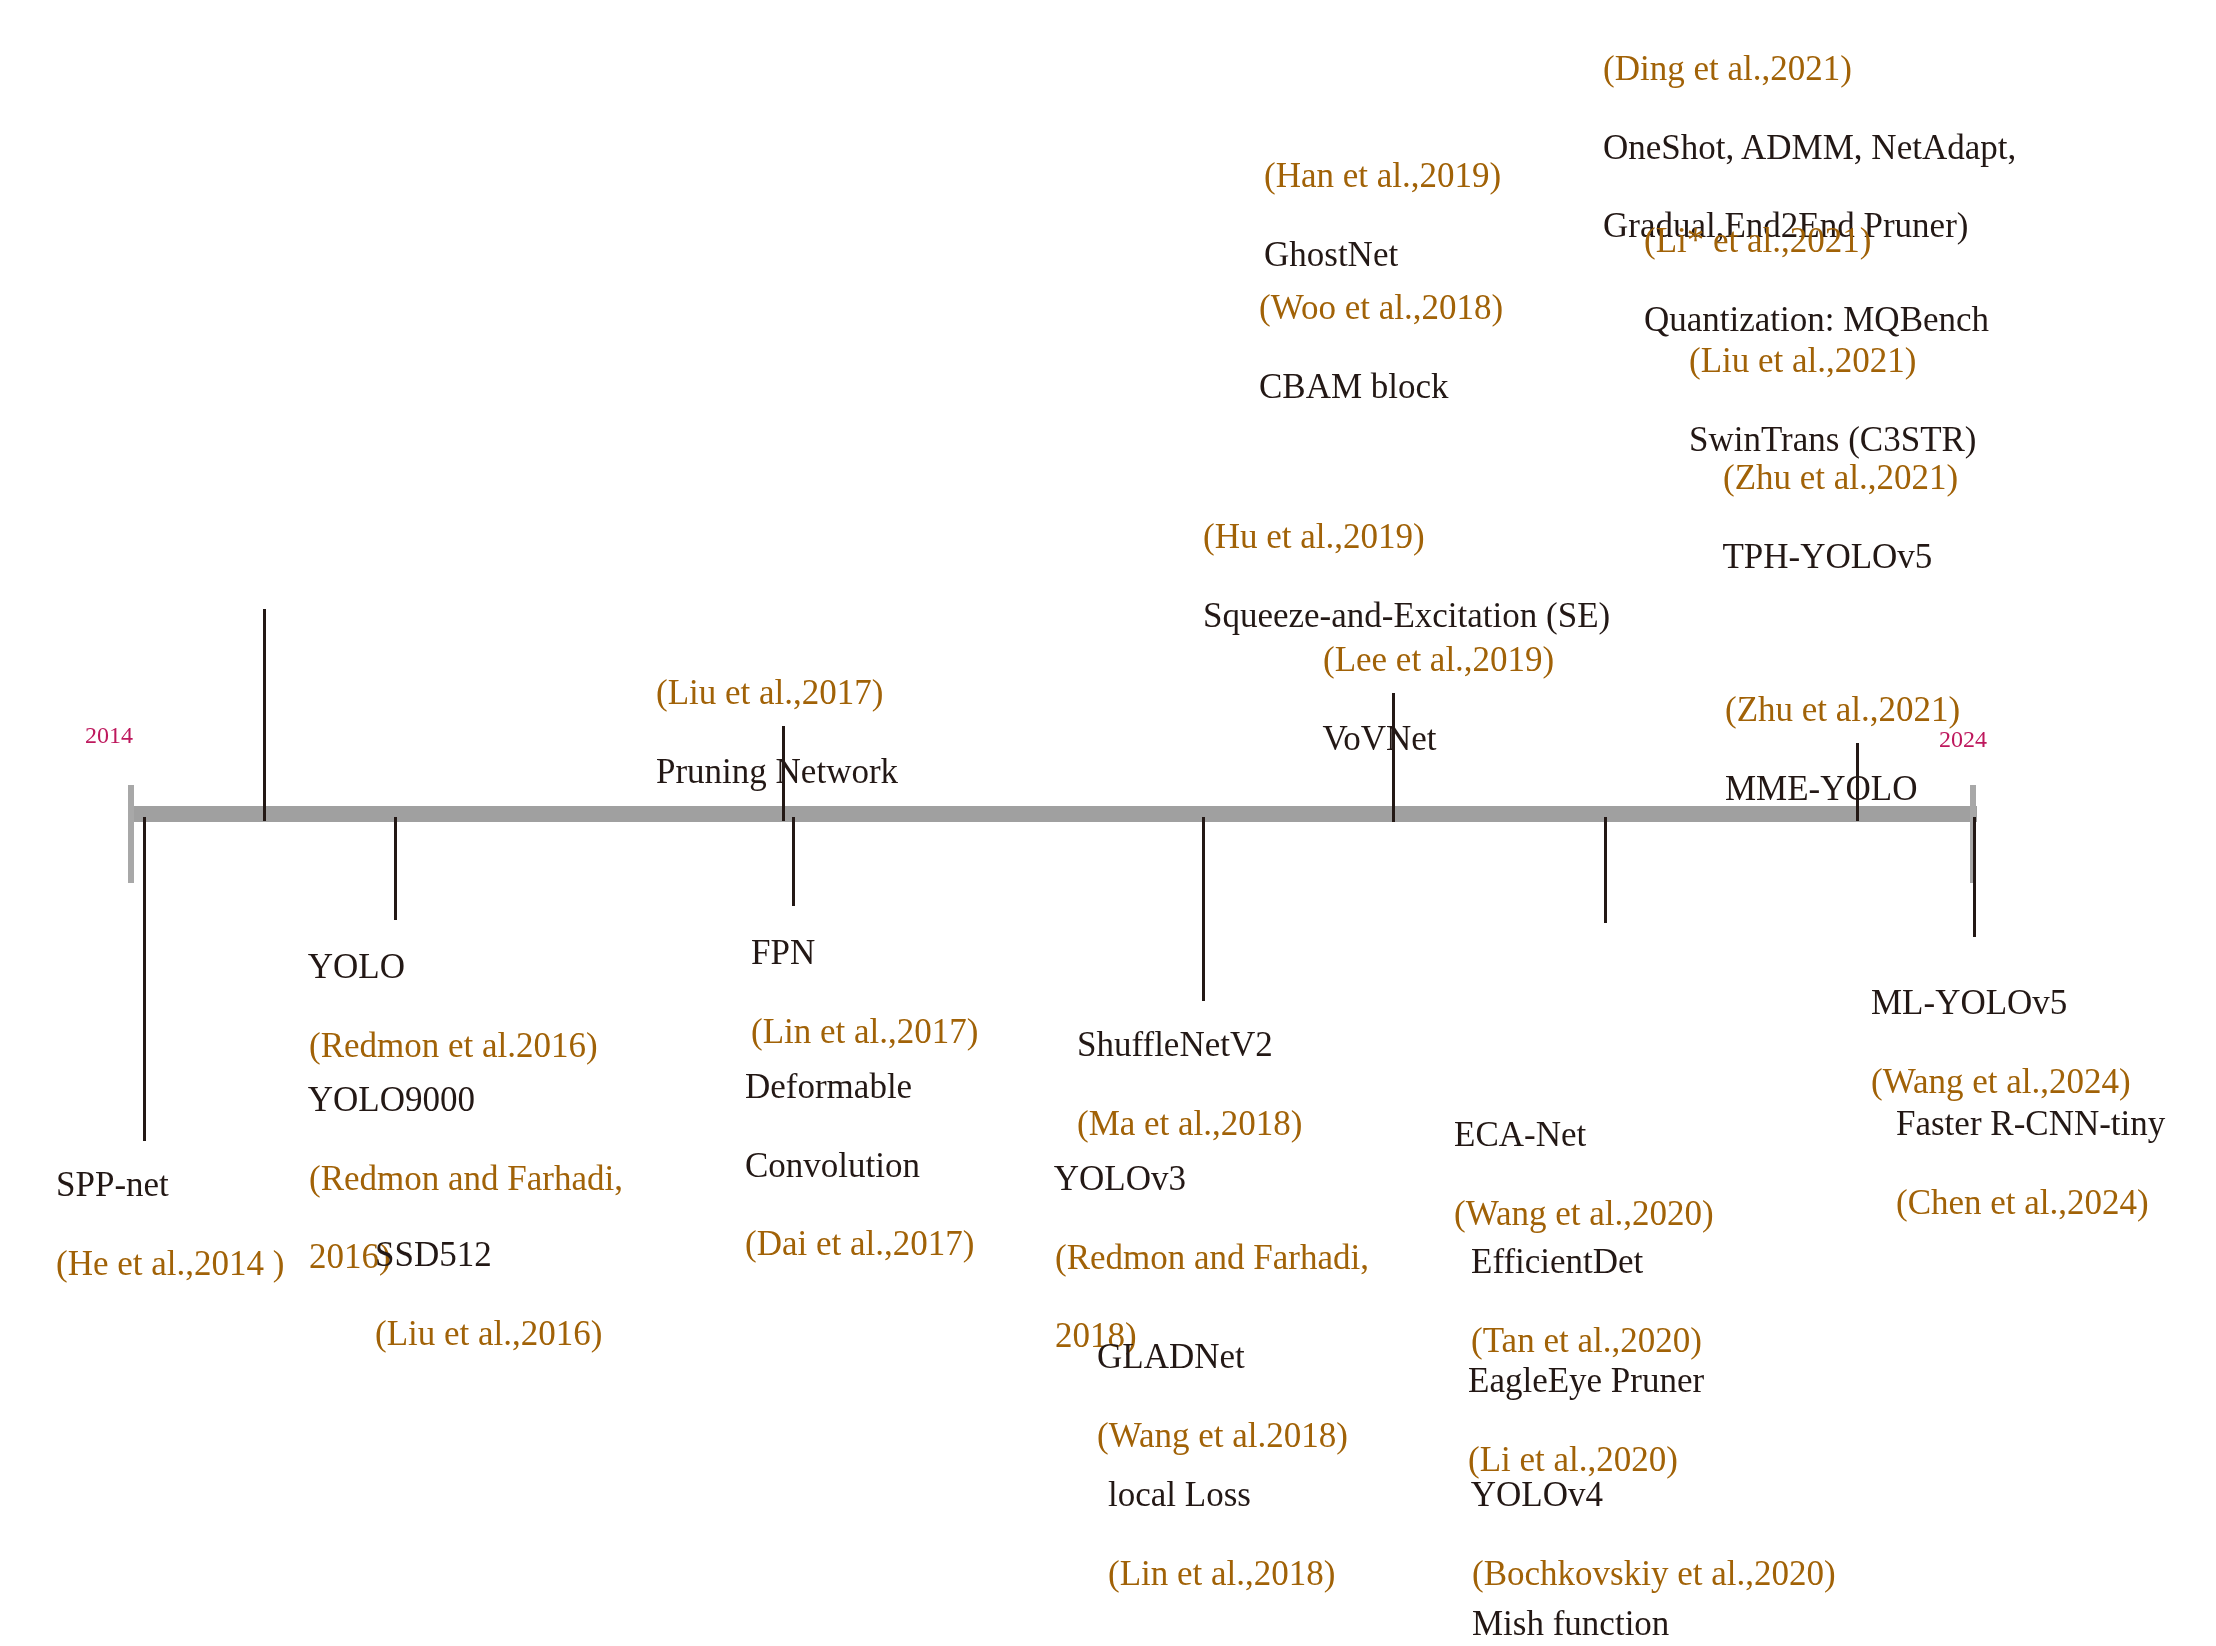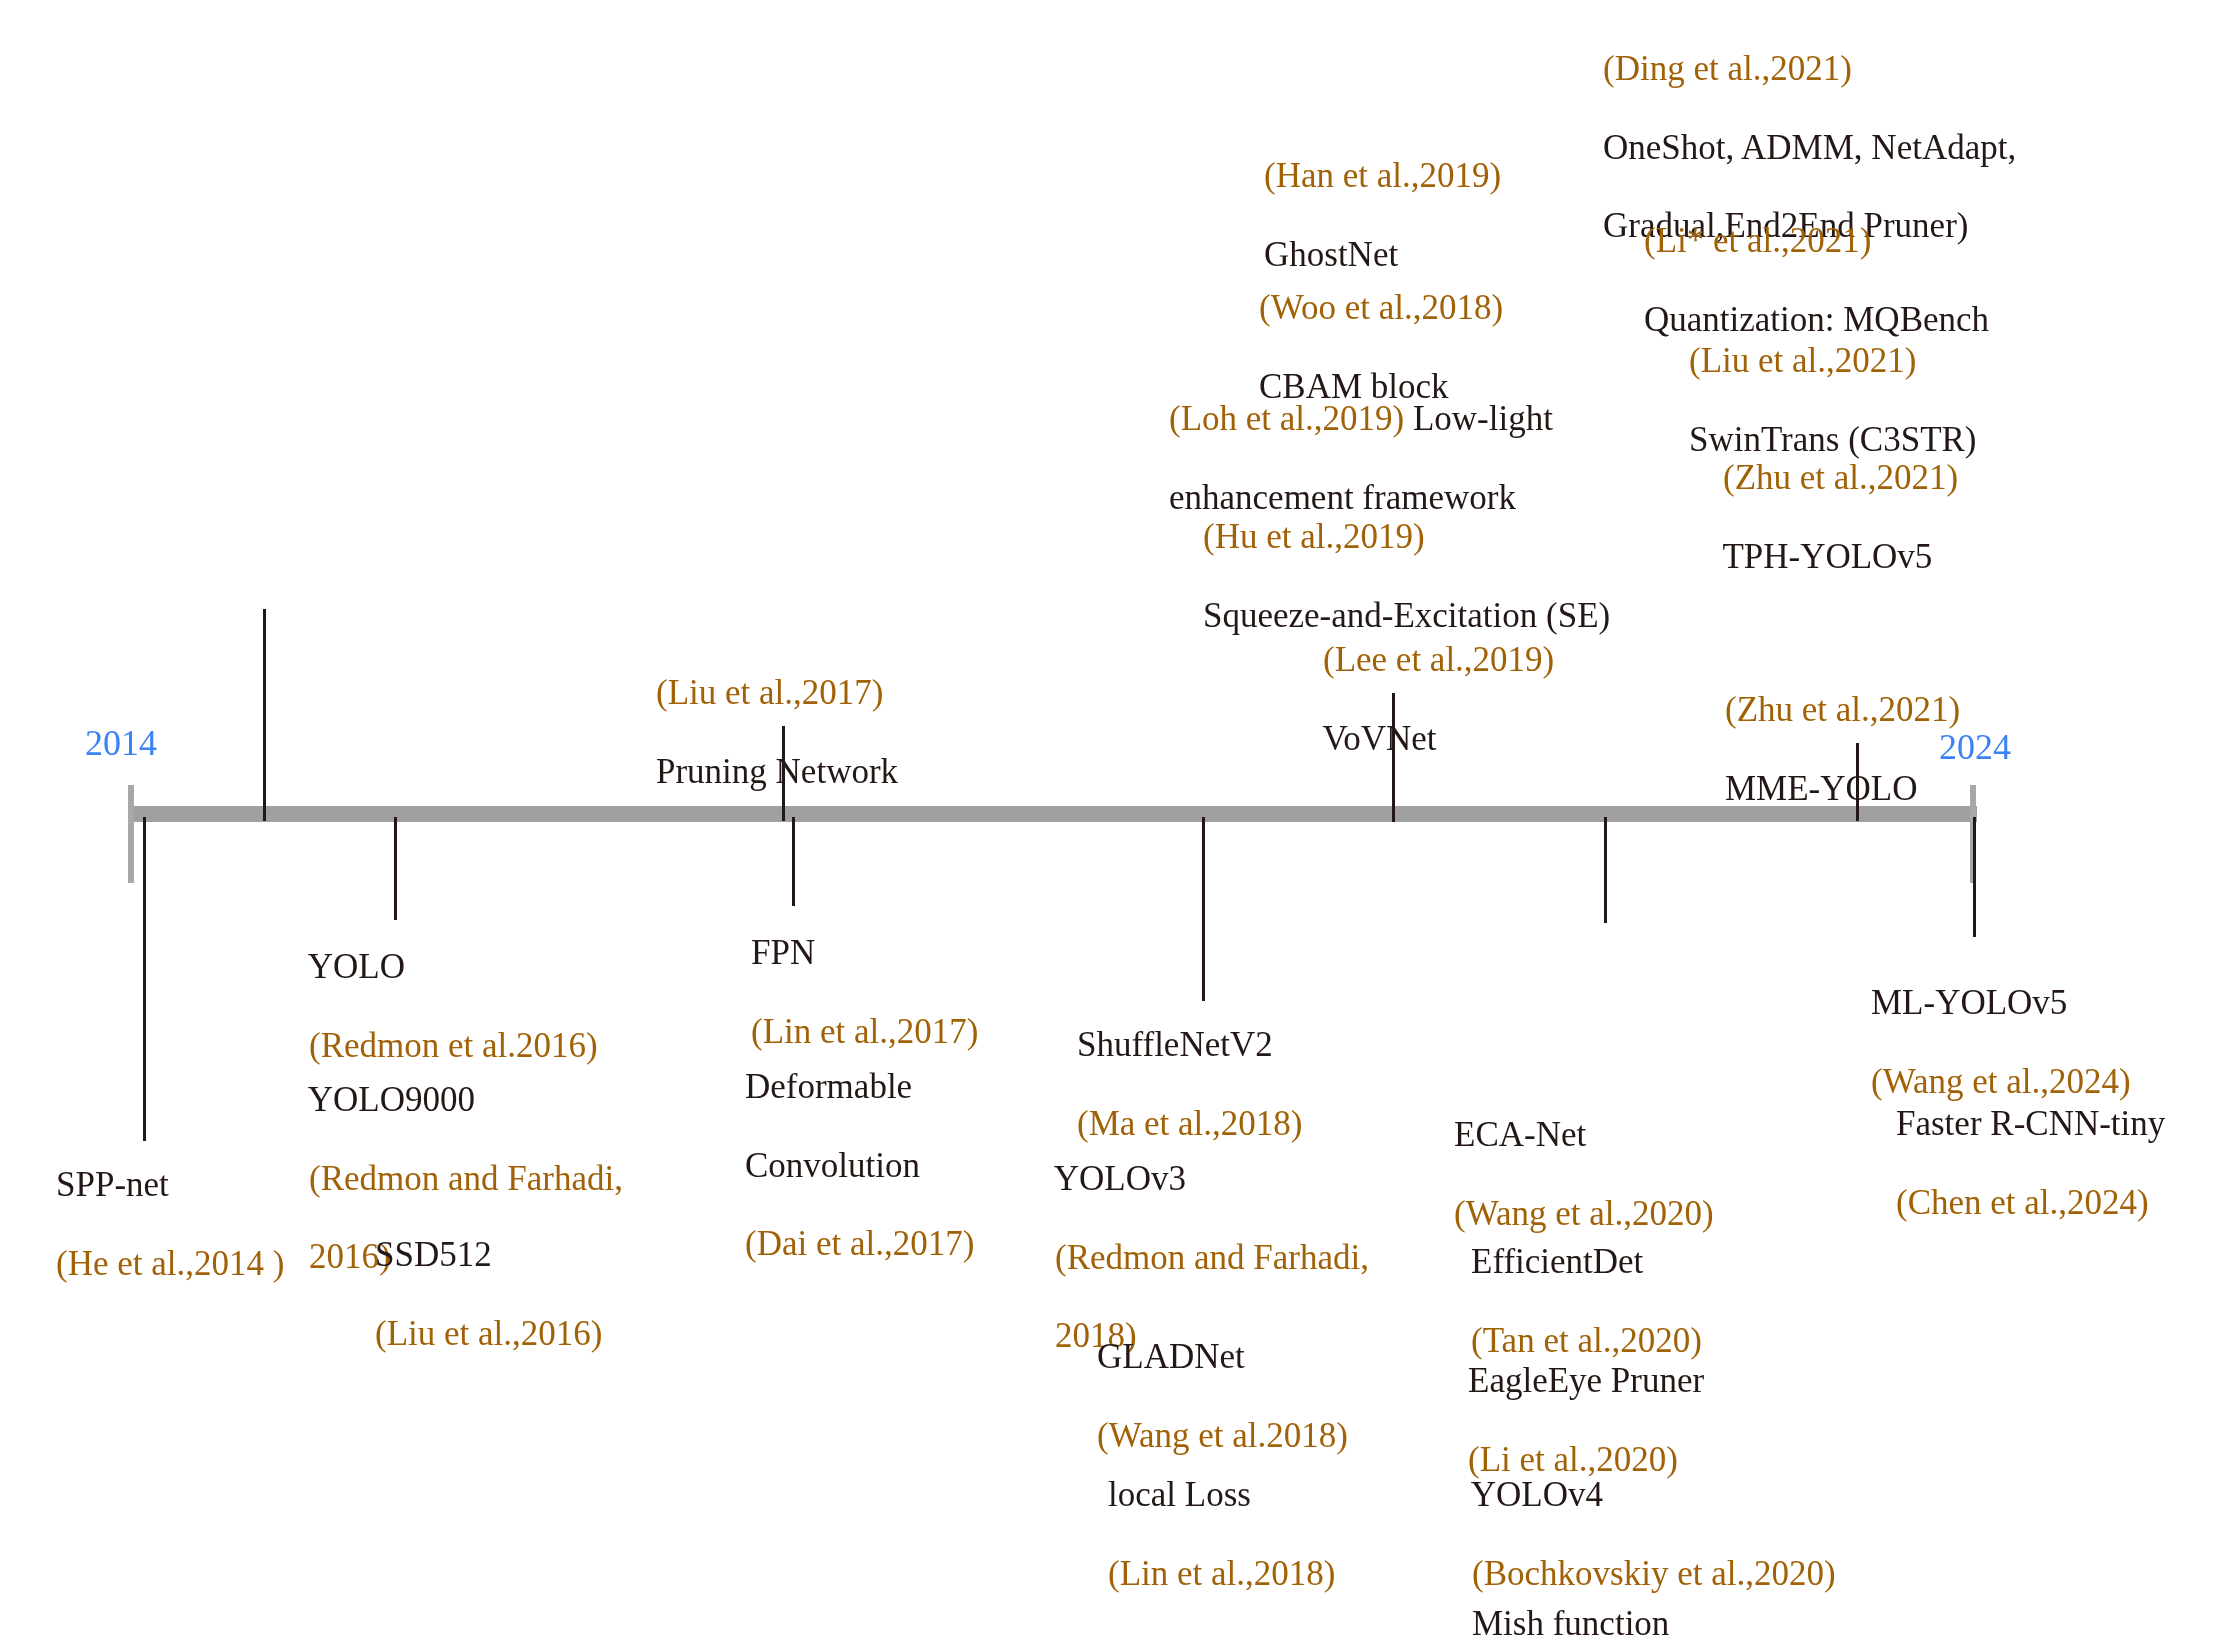--- a/index.html
+++ b/index.html
@@ -15,22 +15,22 @@
     position:absolute;
     font-size:35px;
     line-height:1.12;
     color:#231815;
     white-space:pre;
     letter-spacing:0px;
   }
   .cite{color:#a16207;}
   .yr{
     position:absolute;
-    font-size:36px;
-    color:#3b82f6;
+    font-size:24px;
+    color:#be185d;
     white-space:pre;
   }
   #axisbar{
     position:absolute;
     left:129px;top:806px;
     width:1848px;height:15.6px;
     background:#a0a0a0;
   }
   .cap{
     position:absolute;
@@ -57,24 +57,20 @@
   <div class="lbl" style="left:1288px;top:601px;">
     <span class="cite">(Lee et al.,2019)</span><br>
     <span>VoVNet</span>
   </div>
 
   <div class="lbl" style="left:1168px;top:478px;">
     <span class="cite">(Hu et al.,2019)</span><br>
     <span>Squeeze-and-Excitation (SE)</span>
   </div>
 
-  <div class="lbl" style="left:1134px;top:360px;">
-    <span class="cite">(Loh et al.,2019)</span><span> Low-light</span><br>
-    <span>enhancement framework</span>
-  </div>
 
   <div class="lbl" style="left:1224px;top:249px;">
     <span class="cite">(Woo et al.,2018)</span><br>
     <span>CBAM block</span>
   </div>
 
   <div class="lbl" style="left:1229px;top:117px;">
     <span class="cite">(Han et al.,2019)</span><br>
     <span>GhostNet</span>
   </div>

